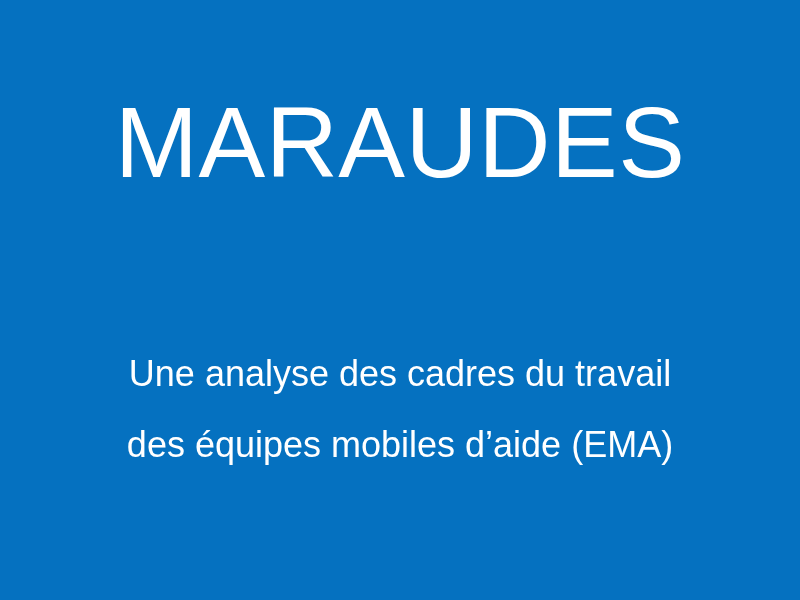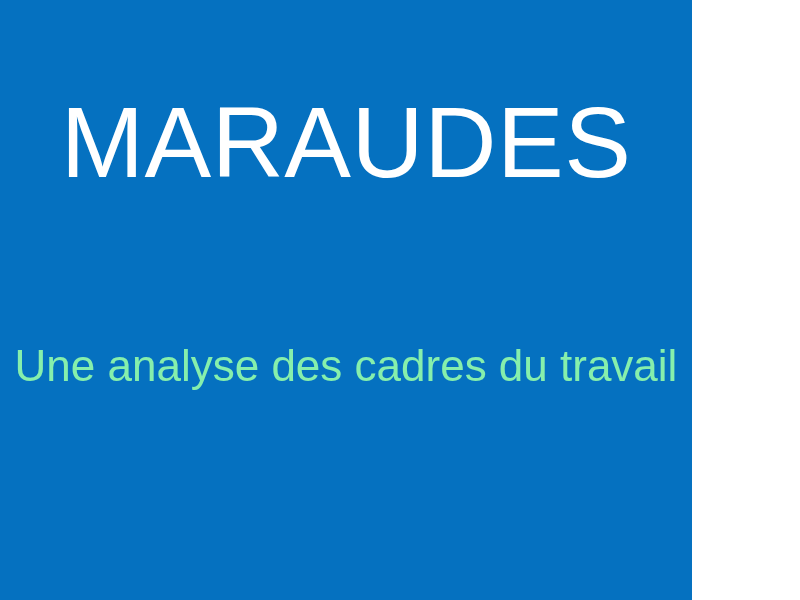--- a/index.html
+++ b/index.html
@@ -13,21 +13,21 @@
     height: 600px;
     overflow: hidden;
     font-family: "Liberation Sans", "DejaVu Sans", sans-serif;
     -webkit-font-smoothing: antialiased;
   }
 
   
   .slide {
     position: relative;
     box-sizing: border-box;
-    width: 692px;
+    width: 800px;
     height: 600px;
     background: #0571c0;
     overflow: hidden;
   }
 
   
   .title-block {
     position: absolute;
     left: 0;
     right: 0;
@@ -56,36 +56,37 @@
   .subtitle-block {
     position: absolute;
     left: 0;
     right: 0;
     top: 330px;
     text-align: center;
   }
 
   .subtitle-line {
     display: block;
-    margin: 8px;
+    margin: 16px;
     padding: 0;
-    color: #86efac;
+    color: #ffffff;
     font-family: "Liberation Sans", "DejaVu Sans", sans-serif;
-    font-size: 44px;
+    font-size: 36px;
     font-weight: 400;
     line-height: 55px;
     white-space: nowrap;
   }
 </style>
 </head>
 <body>
 
 <div class="slide" style="background: rgb(5, 113, 192); color: rgb(255, 255, 255);">
 
   <div class="title-block">
     <h1 class="slide-title">MARAUDES</h1>
   </div>
 
   <div class="subtitle-block">
     <span class="subtitle-line">Une analyse des cadres du travail</span>
+    <span class="subtitle-line">des équipes mobiles d’aide (EMA)</span>
   </div>
 
 </div>
 
 </body></html>

